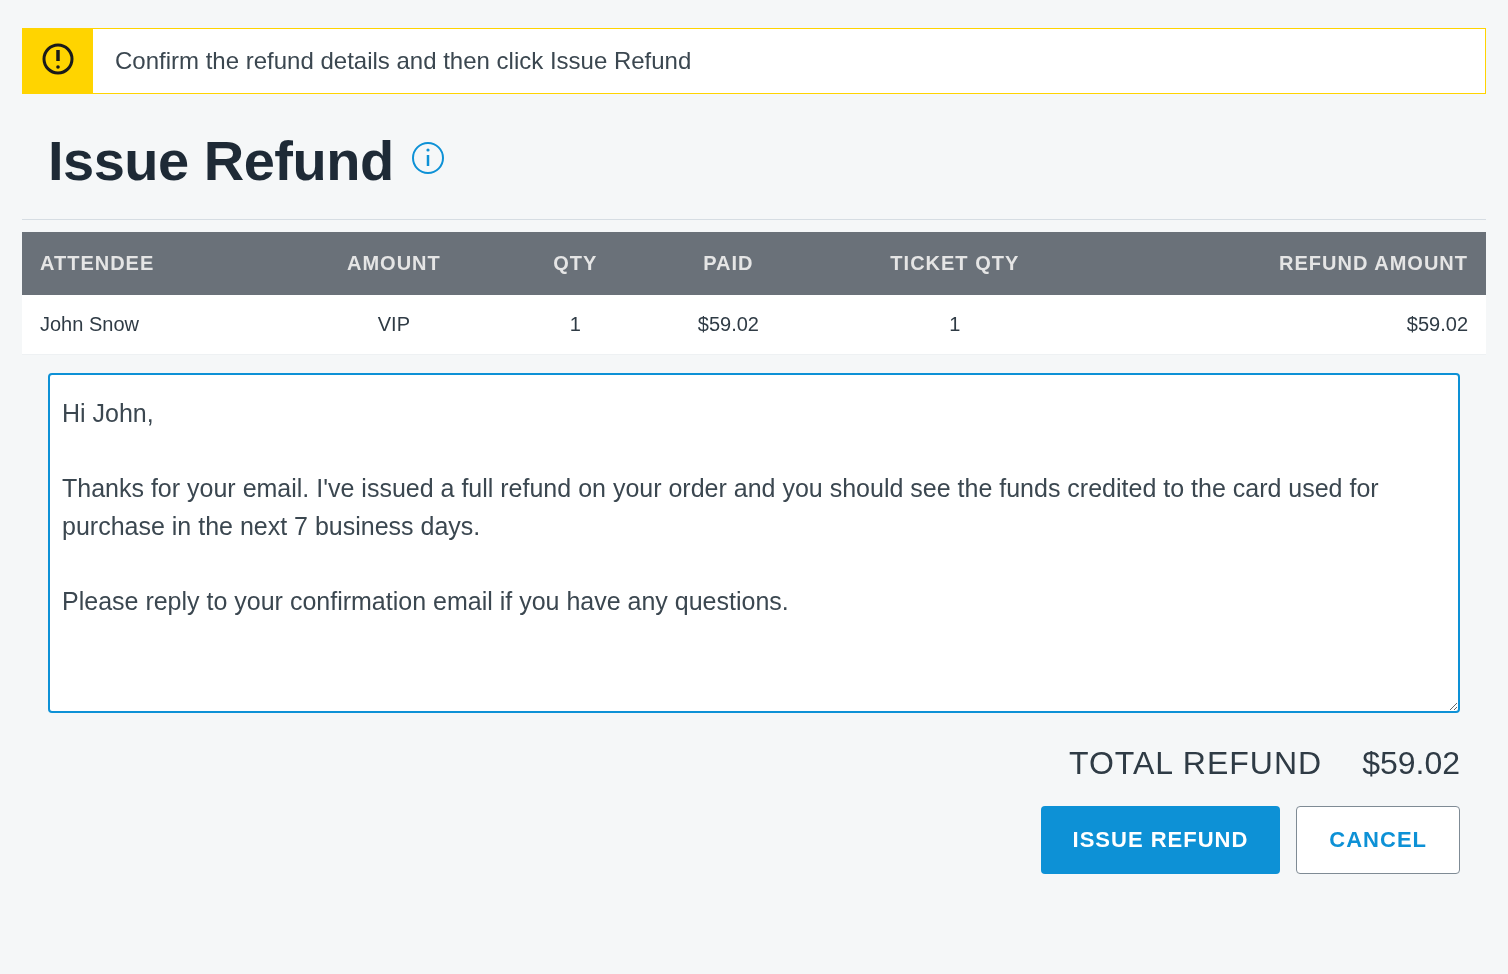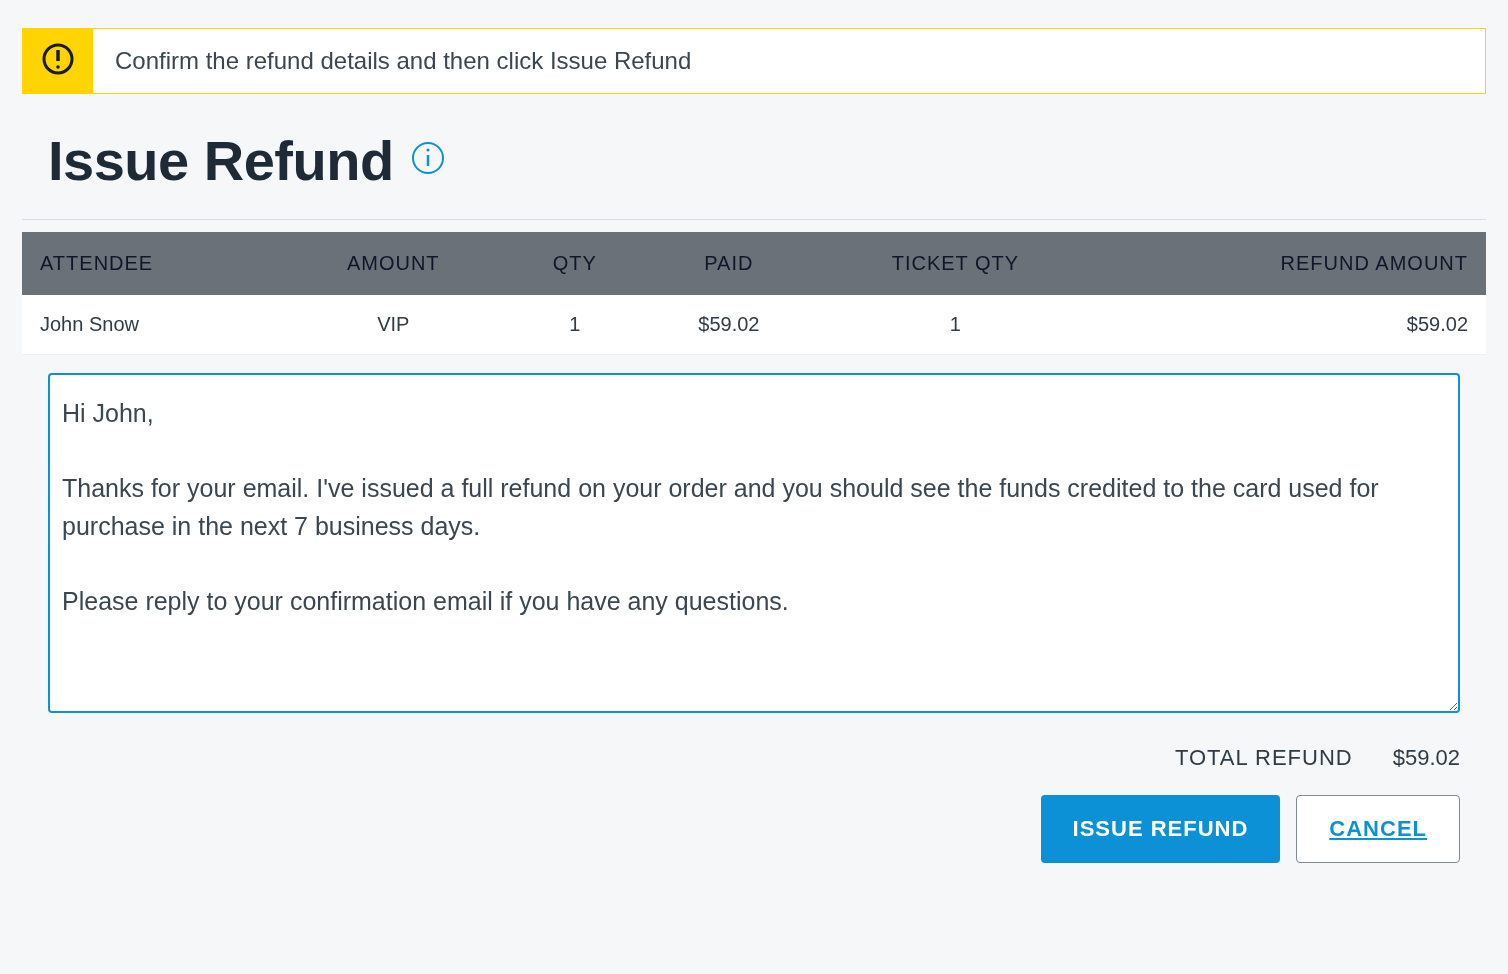--- a/index.html
+++ b/index.html
@@ -71,22 +71,22 @@
     padding: 0 0px;
   }
   table.refund-table {
     width: calc(100% - 0px);
     margin: 0 auto;
     border-collapse: collapse;
     background: #ffffff;
   }
   .refund-table thead th {
     background: #6a7179;
-    color: #0f172a;
-    font-weight: 400;
+    color: #e5e5e5;
+    font-weight: 700;
     font-size: 20px;
     letter-spacing: 1px;
     padding: 20px 18px;
     text-align: left;
   }
   .refund-table thead th.center { text-align: center; }
   .refund-table thead th.right { text-align: right; }
   .refund-table tbody td {
     padding: 18px 18px;
     font-size: 20px;
@@ -133,21 +133,21 @@
 
   
   .footer-area {
     padding: 28px 26px 0 26px;
   }
   .total-row {
     display: flex;
     justify-content: flex-end;
     align-items: baseline;
     gap: 40px;
-    font-size: 22px;
+    font-size: 32px;
     color: #2f3b45;
     margin-bottom: 24px;
   }
   .total-label {
     letter-spacing: 1px;
   }
   .actions-row {
     display: flex;
     justify-content: flex-end;
     gap: 16px;
@@ -162,21 +162,20 @@
     border: none;
   }
   .btn-primary {
     background: #0d91d6;
     color: #ffffff;
   }
   .btn-secondary {
     background: #ffffff;
     color: #0d91d6;
     border: 1px solid #7f8b95;
-    text-decoration: underline;
   }
 </style>
 </head>
 <body>
 
 <div class="alert">
   <div class="alert-icon-box">
     <span>
       <svg viewBox="0 0 36 36" fill="none" stroke="#1a1a1a" stroke-width="3">
         <circle cx="18" cy="18" r="14"></circle>

